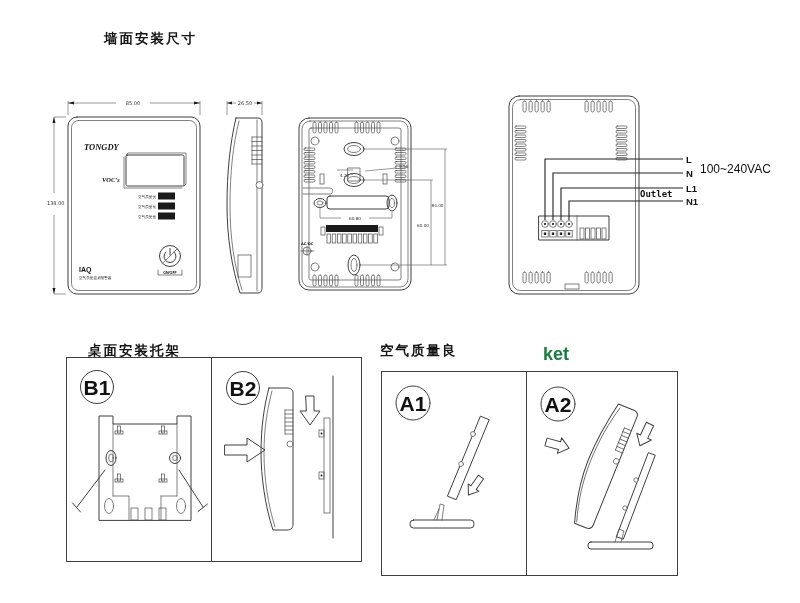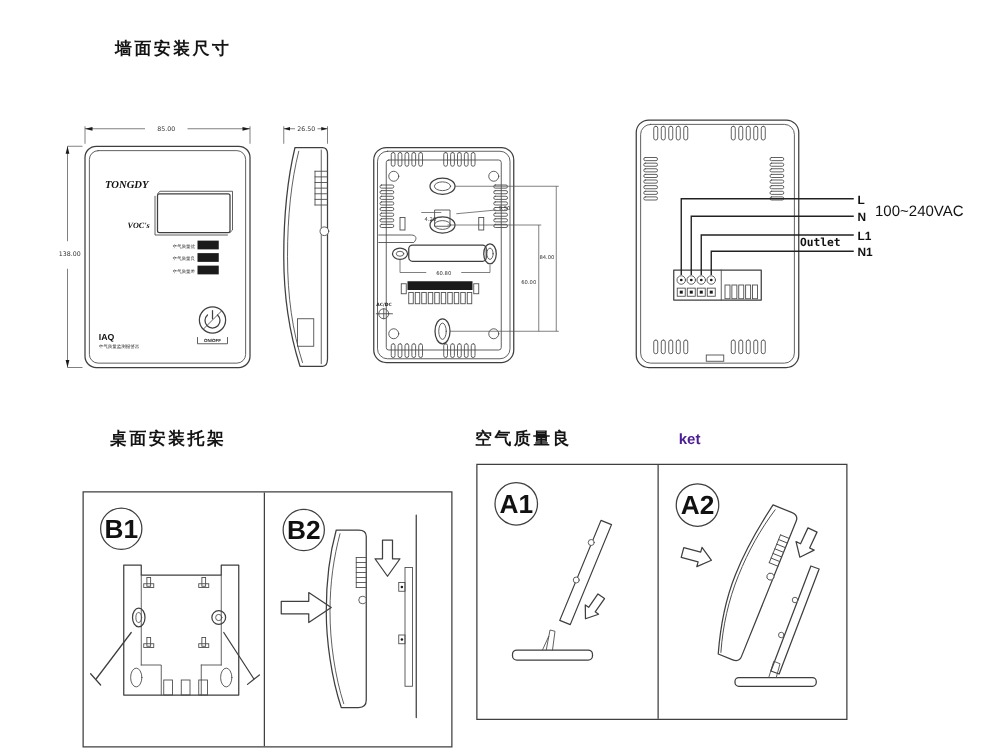--- a/index.html
+++ b/index.html
@@ -1,20 +1,20 @@
 <!DOCTYPE html>
 <html><head>
 <meta charset="utf-8">
 <style>
   html,body{margin:0;padding:0;background:#fff;}
   .page{position:relative;width:800px;height:603px;background:#ffffff;overflow:hidden;
         font-family:"Liberation Sans","DejaVu Sans",sans-serif;}
   .sec-title{position:absolute;font-family:"Liberation Serif","DejaVu Serif",serif;
              font-size:13.5px;font-weight:600;color:#141414;letter-spacing:2px;white-space:nowrap;}
-  .frag{position:absolute;font-family:"Liberation Sans",sans-serif;font-size:12px;font-weight:700;color:#4c1d95;}
+  .frag{position:absolute;font-family:"Liberation Sans",sans-serif;font-size:18px;font-weight:700;color:#15803d;}
   svg{position:absolute;overflow:visible;}
   .ln{stroke:#3f3f3f;stroke-width:1;fill:none;stroke-linecap:round;stroke-linejoin:round;}
   .ln-thin{stroke:#4a4a4a;stroke-width:.7;fill:none;stroke-linecap:round;}
   .dimln{stroke:#555;stroke-width:.6;fill:none;}
   .fillk{fill:#1b1b1b;stroke:none;}
   .white{fill:#ffffff;}
   text{fill:#222;}
   .dim{font:5px "DejaVu Sans",sans-serif;fill:#333;}
   .dim4{font:4.2px "DejaVu Sans",sans-serif;fill:#333;}
   .brand{font:italic 700 8.5px "Liberation Serif","DejaVu Serif",serif;fill:#111;}
@@ -27,21 +27,21 @@
   .woutlet{font:700 9px "DejaVu Sans Mono","Liberation Mono",monospace;fill:#111;}
   .stepnum{font:700 21px "Liberation Sans",sans-serif;fill:#111;text-anchor:middle;}
   .panel-box{position:absolute;border:1px solid #3f3f3f;background:#fff;}
   .divider{position:absolute;top:0;bottom:0;width:1px;background:#3f3f3f;}
 </style>
 </head>
 <body>
 
 <div class="page">
 
-  <div class="sec-title" style="left:92px;top:30px;">墙面安装尺寸</div>
+  <div class="sec-title" style="left:104px;top:30px;">墙面安装尺寸</div>
   <div class="sec-title" style="left:88px;top:342px;">桌面安装托架</div>
   <div class="sec-title" style="left:380px;top:342px;">空气质量良</div>
   <div class="frag" style="left:543px;top:344px;">ket</div>
 
   <svg style="left:46px;top:93px;" width="164" height="212" viewBox="0 0 164 212">
 
     <g>
       <path class="dimln" d="M22,22 L22,8 M154,22 L154,8 M22,10 L70,10 M104,10 L154,10"></path>
       <polygon class="fillk" points="22,10 28,8.5 28,11.5"></polygon>
       <polygon class="fillk" points="154,10 148,8.5 148,11.5"></polygon>
@@ -304,21 +304,21 @@
     </g>
 
     <text class="wlabel" x="183" y="75">L</text>
     <text class="wlabel" x="183" y="89">N</text>
     <text class="wvolt" x="197" y="85">100~240VAC</text>
     <text class="wlabel" x="183" y="104">L1</text>
     <text class="woutlet" x="137" y="109">Outlet</text>
     <text class="wlabel" x="183" y="117">N1</text>
   </svg>
 
-  <div class="panel-box" style="left:66px;top:393px;width:294px;height:203px;">
+  <div class="panel-box" style="left:66px;top:357px;width:294px;height:203px;">
     <div class="divider" style="left:144px;"></div>
 
     <svg style="left:0;top:0;" width="144" height="203" viewBox="0 0 144 203">
       <circle class="ln" cx="30" cy="29" r="16.5" stroke-width="1.4"></circle>
       <text class="stepnum" x="30" y="36.5">B1</text>
       <g>
         <path class="ln" d="M32,162 L32,58 L46,58 L46,66 L110,66 L110,58 L124,58 L124,162 Z"></path>
         <line class="ln-thin" x1="46" y1="66" x2="46" y2="138"></line>
         <line class="ln-thin" x1="110" y1="66" x2="110" y2="138"></line>
         <path class="ln-thin" d="M46,138 L62,138 L62,162 M94,138 L110,138 M94,138 L94,162"></path>

